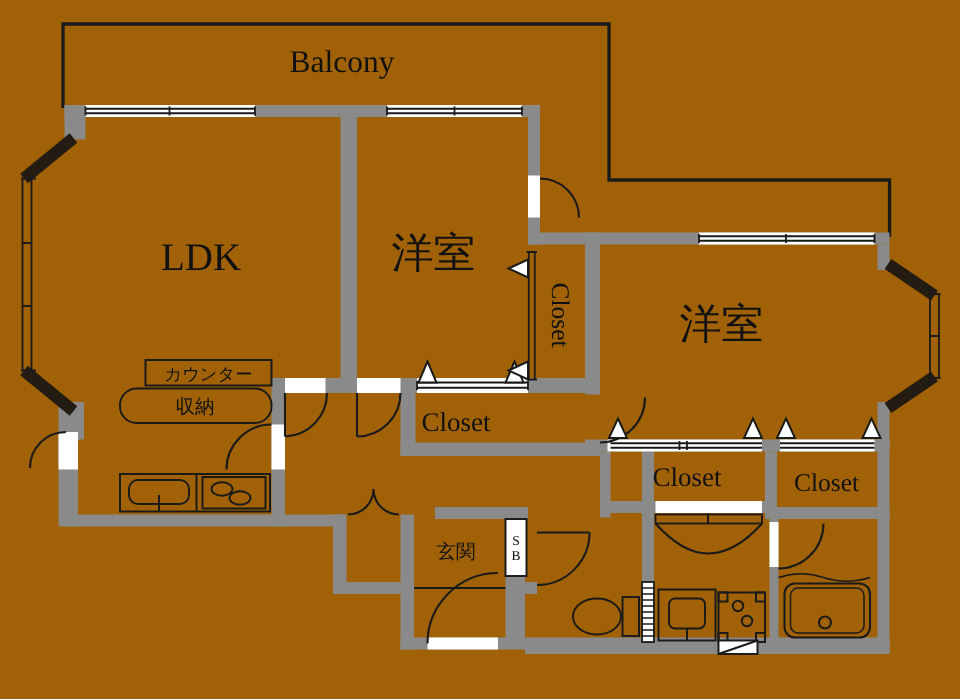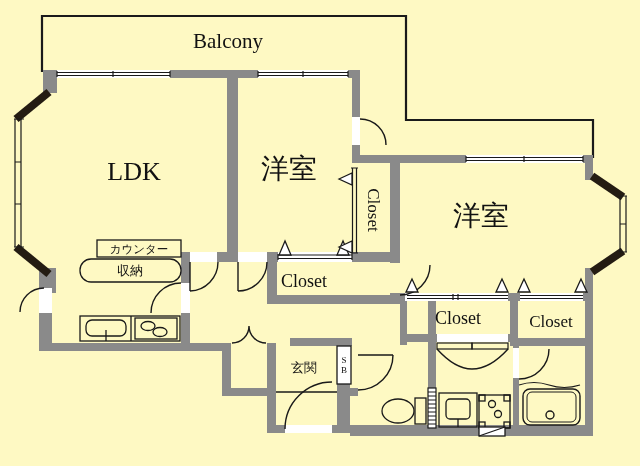--- a/index.html
+++ b/index.html
@@ -1,16 +1,16 @@
 <!DOCTYPE html>
 <html><head>
 <meta charset="utf-8">
 <style>
   html,body{margin:0;padding:0;background:#fff;}
-  #stage{position:relative;width:640px;height:466px;background:#fef9c3;overflow:hidden;
+  #stage{position:relative;width:640px;height:466px;background:#a16207;overflow:hidden;
          font-family:"Liberation Serif","DejaVu Serif",serif;}
   svg{position:absolute;left:0;top:0;}
   .lbl{fill:#111;}
   #sb-label{position:absolute;left:337px;top:347px;width:14px;height:36px;
             writing-mode:vertical-rl;text-orientation:upright;
             font-size:9px;line-height:14px;text-align:center;color:#111;
             font-family:"Liberation Serif","DejaVu Serif",serif;}
 </style>
 </head>
 <body>

